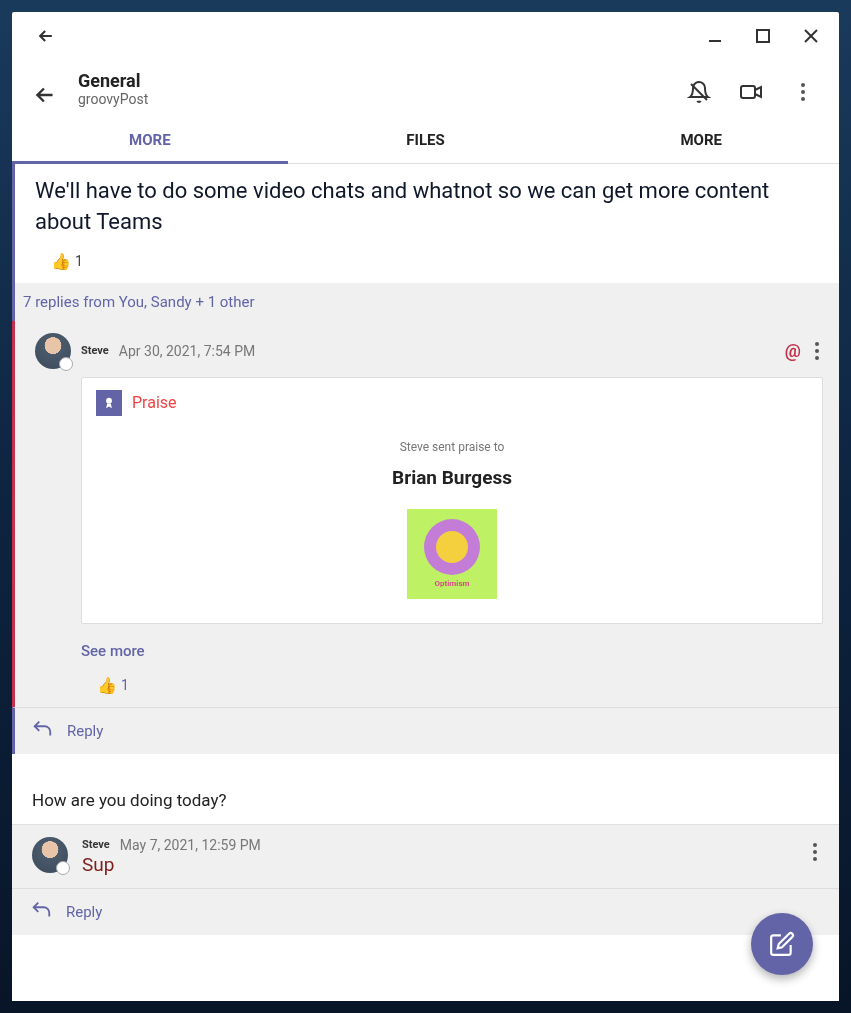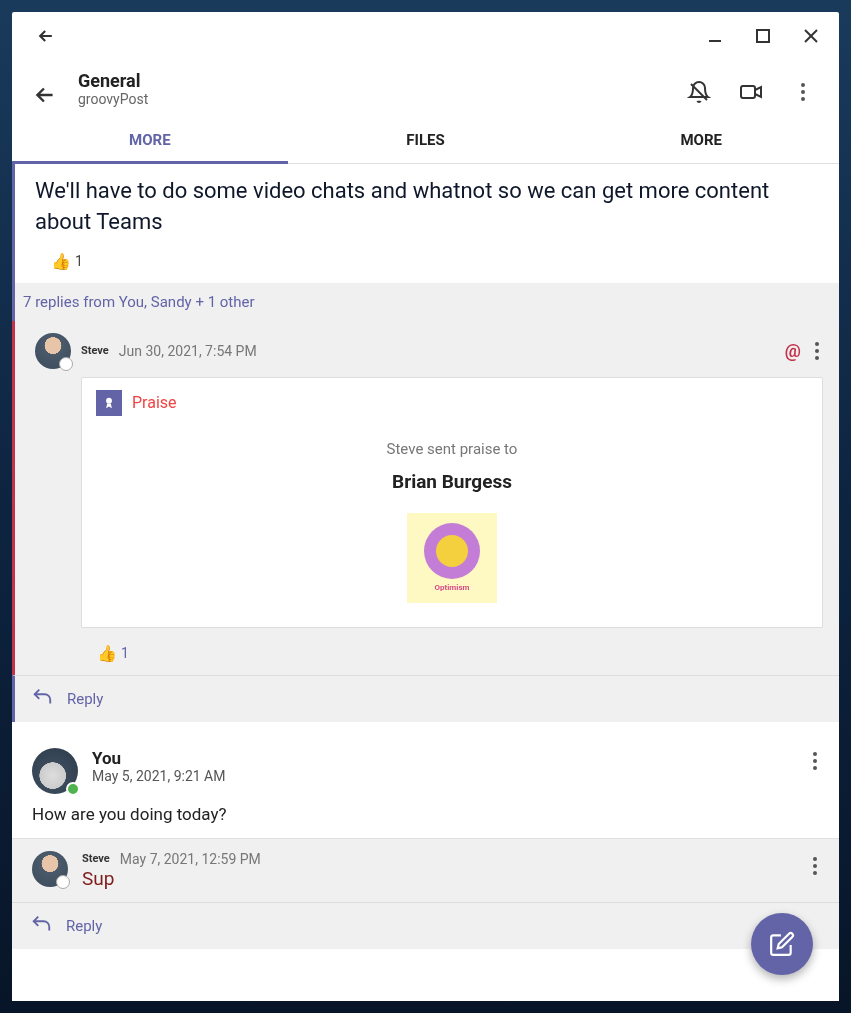--- a/index.html
+++ b/index.html
@@ -248,34 +248,34 @@
     }
     .praise-label {
       font-size: 16px;
       color: #ef4444;
     }
     .praise-body {
       text-align: center;
       padding: 12px 14px 24px;
     }
     .praise-sent {
-      font-size: 15px;
+      font-size: 12px;
       color: #777;
       margin-bottom: 12px;
     }
     .praise-recipient {
       font-size: 19px;
       font-weight: 700;
       color: #222;
       margin-bottom: 20px;
     }
     .praise-sticker {
       width: 90px;
       height: 90px;
-      background: #fef9c3;
+      background: #bef264;
       margin: 0 auto;
       display: flex;
       flex-direction: column;
       align-items: center;
       justify-content: center;
       position: relative;
     }
     .sticker-circle {
       width: 56px;
       height: 56px;
@@ -492,21 +492,21 @@
       </div>
     </div>
     <div class="replies-summary">7 replies from You, Sandy + 1 other</div>
 
     <div class="reply-block">
       <div class="reply-header">
         <div class="avatar avatar-steve">
           <div class="avatar-badge badge-offline"></div>
         </div>
         <span class="author-name">Steve</span>
-        <span class="timestamp">Jun 30, 2021, 7:54 PM</span>
+        <span class="timestamp">Apr 30, 2021, 7:54 PM</span>
         <div class="reply-meta">
           <span class="mention-icon">@</span>
           <div class="more-dots">
               <div class="dot"></div>
               <div class="dot"></div>
               <div class="dot"></div>
             </div>
         </div>
       </div>
       <div class="praise-card">
@@ -523,50 +523,37 @@
           <div class="praise-sent">Steve sent praise to</div>
           <div class="praise-recipient">Brian Burgess</div>
           <div class="praise-sticker">
             <div class="sticker-circle">
               <div class="sticker-inner"></div>
             </div>
             <div class="sticker-label">Optimism</div>
           </div>
         </div>
       </div>
+      <div class="see-more">See more</div>
       <div class="reply-reactions">
         <span class="thumbs-up">👍</span>
         <span>1</span>
       </div>
     </div>
     <div class="reply-action-bar">
       <span class="reply-arrow">
         <svg width="22" height="22" viewBox="0 0 24 24" fill="none" stroke="currentColor" stroke-width="2">
             <path d="M9 14l-5-5 5-5"></path>
             <path d="M4 9h11a6 6 0 016 6v4"></path>
           </svg>
       </span>
       <span class="reply-text">Reply</span>
     </div>
 
     <div class="new-thread">
-      <div class="thread-header">
-        <div class="avatar avatar-lg avatar-you">
-          <div class="avatar-badge badge-online"></div>
-        </div>
-        <div class="thread-info">
-          <div class="author-name-lg">You</div>
-          <div class="timestamp-sm">May 5, 2021, 9:21 AM</div>
-        </div>
-        <div class="more-dots">
-            <div class="dot"></div>
-            <div class="dot"></div>
-            <div class="dot"></div>
-          </div>
-      </div>
       <div class="thread-body">How are you doing today?</div>
     </div>
 
     <div class="thread-reply">
       <div class="avatar avatar-steve">
         <div class="avatar-badge badge-offline"></div>
       </div>
       <div class="reply-info">
         <div class="reply-line">
           <span class="author-name">Steve</span>

